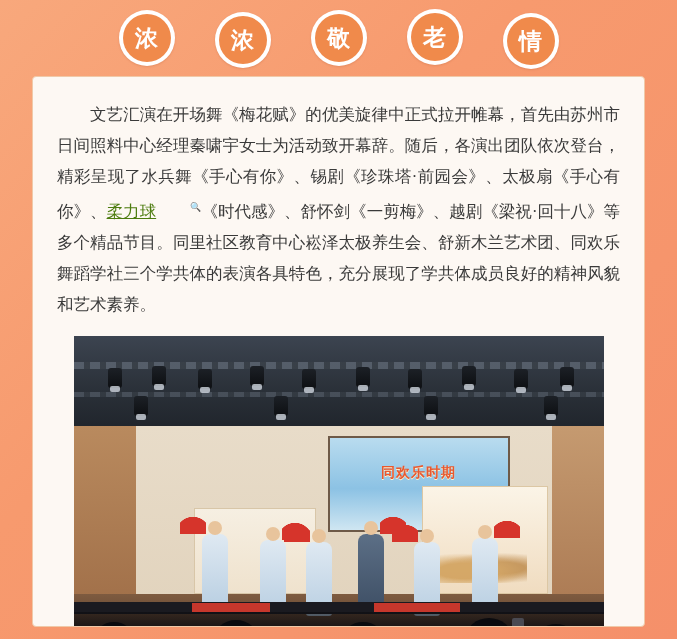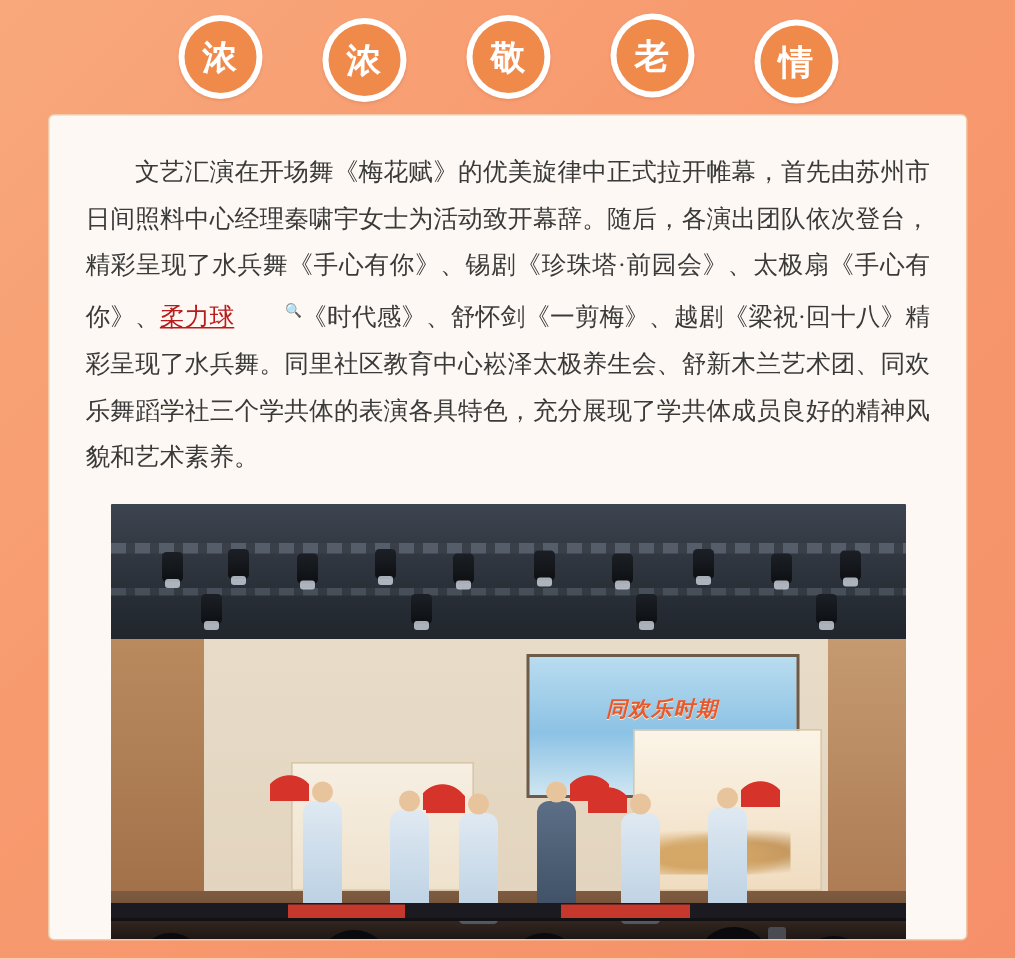--- a/index.html
+++ b/index.html
@@ -90,21 +90,21 @@
   .article {
     font-family: "Liberation Serif", serif;
     font-size: 16.5px;
     line-height: 31px;
     color: #3a3a3a;
     text-align: justify;
     text-indent: 2em;
     margin: 0;
   }
   .article .link {
-    color: #b91c1c;
+    color: #4d7c0f;
   }
   .search-badge {
     display: inline-block;
     vertical-align: super;
     font-size: 9px;
     color: #8aa3dd;
     margin-left: 1px;
   }
 
   
@@ -171,25 +171,24 @@
     background: linear-gradient(180deg, #b98a5e 0%, #a2714a 100%);
   }
   .wall-right-panel {
     position: absolute;
     right: 0; top: 90px;
     width: 52px; height: 172px;
     background: linear-gradient(180deg, #c59a70 0%, #ad7c55 100%);
   }
   .screen {
     position: absolute;
-    left: 277px; top: 100px;
+    left: 254px; top: 100px;
     width: 178px; height: 92px;
     background: linear-gradient(180deg, #b9dcef 0%, #8cc2e4 55%, #cfe6f2 100%);
     border: 2px solid #6e5a48;
-    font-style: italic;
   }
   .screen-text {
     position: absolute;
     left: 0; top: 26px;
     width: 100%;
     text-align: center;
     color: #e8582f;
     font-size: 14px;
     font-weight: bold;
     font-family: "Liberation Serif", serif;
@@ -330,21 +329,21 @@
     <div class="badge b4">
       <div class="ring"></div>
       <div class="inner">
         <span class="ch">情</span>
       </div>
     </div>
   </div>
 
   <div class="card">
 
-    <p class="article"><span>文艺汇演在开场舞《梅花赋》的优美旋律中正式拉开帷幕，首先由苏州市日间照料中心经理秦啸宇女士为活动致开幕辞。随后，各演出团队依次登台，精彩呈现了水兵舞《手心有你》、锡剧《珍珠塔·前园会》、太极扇《手心有你》、</span><a class="link" href="#">柔力球</a><span class="search-badge">🔍</span><span>《时代感》、舒怀剑《一剪梅》、越剧《梁祝·回十八》精彩呈现了水兵舞。同里社区教育中心崧泽太极养生会、舒新木兰艺术团、同欢乐舞蹈学社三个学共体的表演各具特色，充分展现了学共体成员良好的精神风貌和艺术素养。</span></p>
+    <p class="article"><span>文艺汇演在开场舞《梅花赋》的优美旋律中正式拉开帷幕，首先由苏州市日间照料中心经理秦啸宇女士为活动致开幕辞。随后，各演出团队依次登台，精彩呈现了水兵舞《手心有你》、锡剧《珍珠塔·前园会》、太极扇《手心有你》、</span><a class="link" href="#">柔力球</a><span class="search-badge">🔍</span><span>《时代感》、舒怀剑《一剪梅》、越剧《梁祝·回十八》等多个精品节目。同里社区教育中心崧泽太极养生会、舒新木兰艺术团、同欢乐舞蹈学社三个学共体的表演各具特色，充分展现了学共体成员良好的精神风貌和艺术素养。</span></p>
 
     <div class="photo-wrap">
       <div class="photo">
 
         <div class="ceiling"></div>
         <div class="truss t1"></div>
         <div class="truss t2"></div>
 
         <div class="lamp" style="left:34px;  top:32px;"></div>
         <div class="lamp" style="left:78px;  top:30px;"></div>

